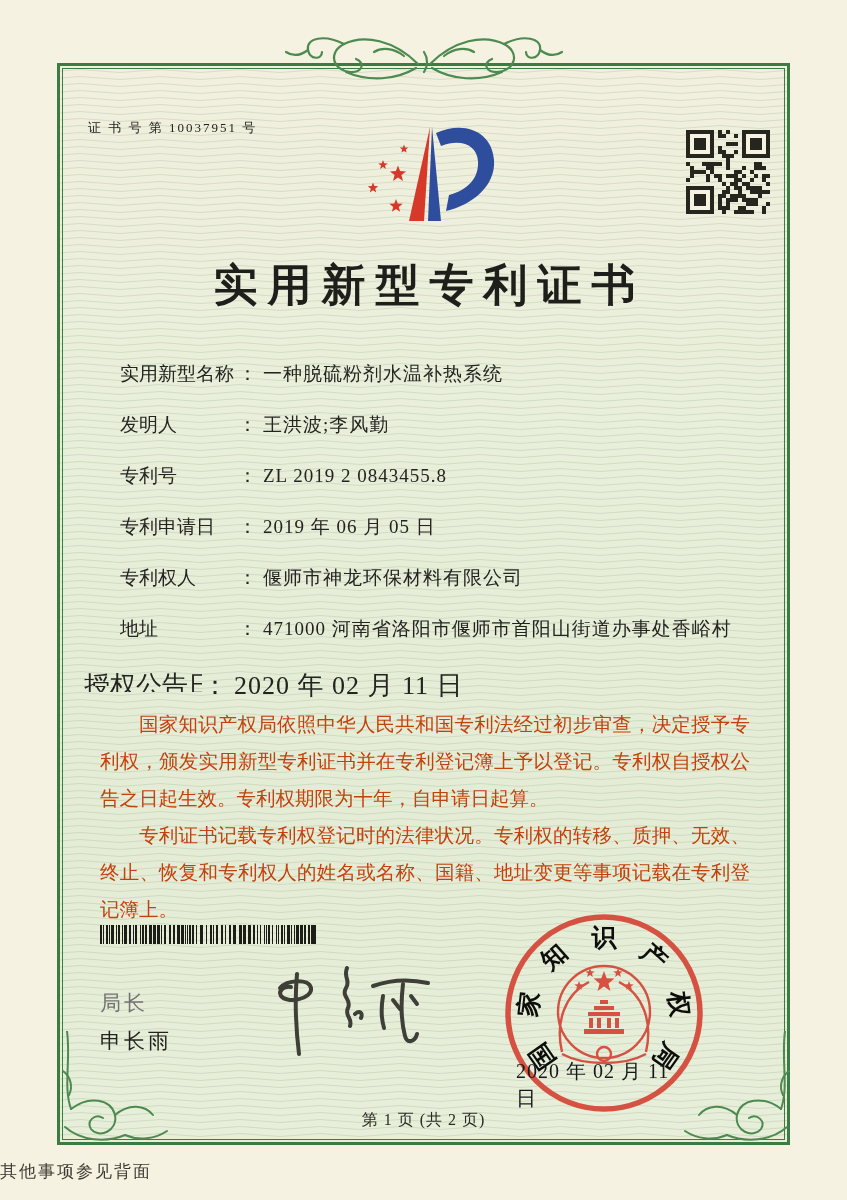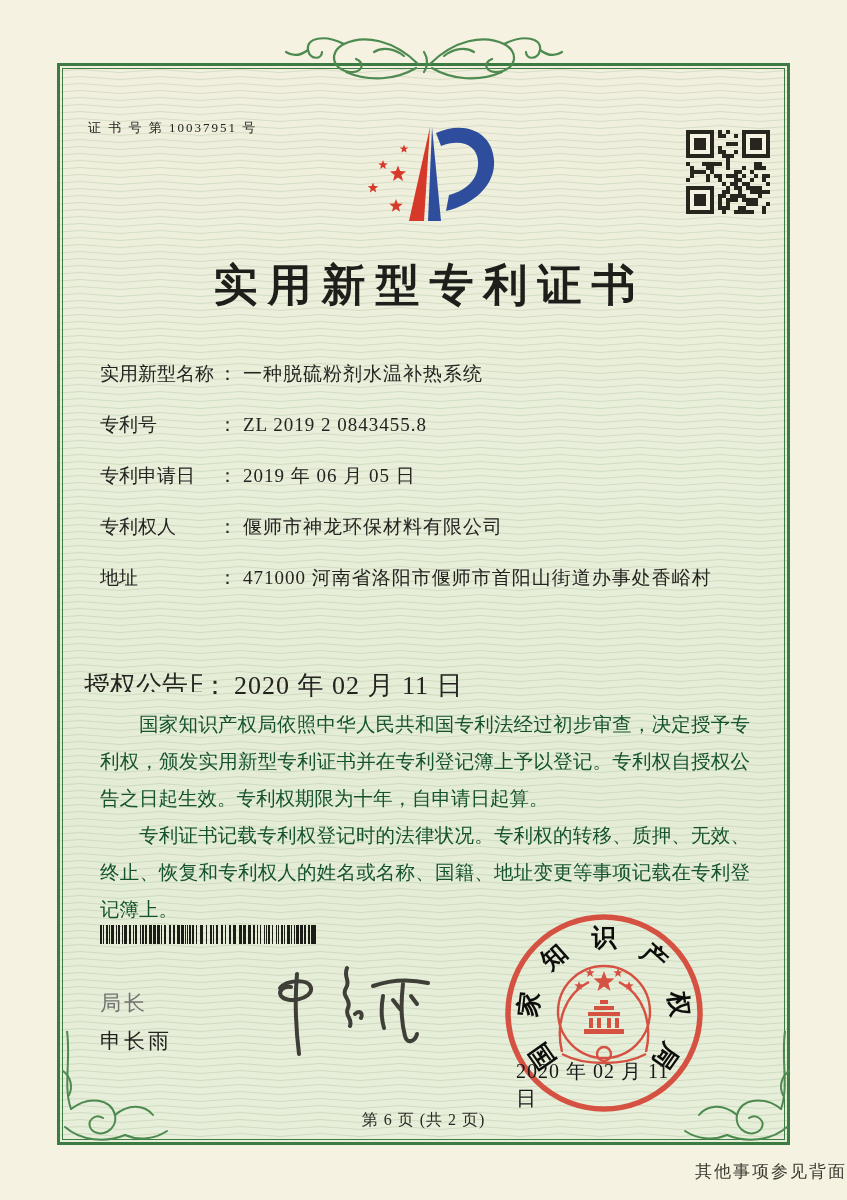--- a/index.html
+++ b/index.html
@@ -28,44 +28,44 @@
   
   .cert-no{position:absolute;left:88px;top:119px;font-size:13px;letter-spacing:2px;z-index:2;color:#232320;}
   .logo{position:absolute;left:340px;top:112px;z-index:2;}
   .qr{position:absolute;left:686px;top:130px;z-index:2;}
   .title{
     position:absolute;left:0;top:250px;width:100%;margin:6px;
     text-align:center;font-size:44px;font-weight:700;color:#1e1e1b;
     letter-spacing:10px;z-index:2;
   }
   .fields{position:absolute;left:100px;top:362px;width:650px;z-index:2;font-size:19px;}
-  .row{height:24px;line-height:24px;margin-bottom:27px;white-space:nowrap;}
+  .row{height:24px;line-height:24px;margin-bottom:27px;white-space:nowrap;margin-left:20px;}
   .flabel{
     display:inline-block;width:118px;height:24px;overflow:hidden;
     text-align:justify;text-align-last:justify;vertical-align:top;color:#232320;
   }
   .flabel::after{content:'';display:inline-block;width:100%;}
   .colon{display:inline-block;margin-right:6px;color:#232320;}
   .fvalue{letter-spacing:1px;color:#232320;}
   .grant-row{position:absolute;left:84px;top:668px;width:680px;z-index:2;font-size:26px;white-space:nowrap;}
   .grant-col2{position:absolute;left:328px;top:0;}
   .body-text{
     position:absolute;left:100px;top:706px;width:650px;z-index:2;
-    font-size:19.5px;line-height:37px;text-align:justify;color:#14532d;
+    font-size:19.5px;line-height:37px;text-align:justify;color:#c2410c;
   }
   .body-text p{margin:0;text-indent:2em;}
   .barcode{position:absolute;left:100px;top:925px;z-index:2;}
   .sig-title{position:absolute;left:100px;top:989px;font-size:21px;letter-spacing:3px;z-index:2;color:#737373;}
   .sig-name{position:absolute;left:100px;top:1027px;font-size:21px;letter-spacing:3px;z-index:2;color:#232320;text-align:center;}
   .signature{position:absolute;left:225px;top:966px;z-index:2;}
   .seal{position:absolute;left:499px;top:908px;z-index:3;opacity:.94;}
   .seal-ch{font-size:25px;font-weight:bold;text-anchor:middle;dominant-baseline:middle;font-family:"Liberation Serif",serif;}
   .seal-date{position:absolute;left:516px;top:1058px;width:180px;font-size:20px;letter-spacing:1px;color:#17171a;z-index:4;}
   .page-num{position:absolute;left:0;top:1110px;width:100%;text-align:center;font-size:16px;letter-spacing:1px;z-index:2;color:#2a2a25;}
-  .back-note{position:absolute;left:0;top:1160px;width:100%;text-align:right;font-size:17px;letter-spacing:2px;color:#3b3b31;z-index:2;}
+  .back-note{position:absolute;left:0;top:1160px;width:100%;text-align:left;font-size:17px;letter-spacing:2px;color:#3b3b31;z-index:2;}
   .top-ornament{position:absolute;left:282px;top:22px;z-index:2;}
   .corner{position:absolute;z-index:2;}
   .corner-bl{left:61px;bottom:54px;}
   .corner-br{right:56px;bottom:54px;transform:scaleX(-1);}
 </style>
 </head>
 <body>
 
 <div class="page">
 
@@ -412,20 +412,23 @@
       <rect x="8" y="64" width="12" height="12" fill="#26261f"></rect>
     </svg>
 
   <h1 class="title">实用新型专利证书</h1>
 
   <div class="fields">
     <div class="row">
       <span class="flabel">实用新型名称</span><span class="colon">：</span><span class="fvalue">一种脱硫粉剂水温补热系统</span>
     </div>
     <div class="row">
+      <span class="flabel">发明人</span><span class="colon">：</span><span class="fvalue">王洪波;李风勤</span>
+    </div>
+    <div class="row">
       <span class="flabel">专利号</span><span class="colon">：</span><span class="fvalue">ZL 2019 2 0843455.8</span>
     </div>
     <div class="row">
       <span class="flabel">专利申请日</span><span class="colon">：</span><span class="fvalue">2019 年 06 月 05 日</span>
     </div>
     <div class="row">
       <span class="flabel">专利权人</span><span class="colon">：</span><span class="fvalue">偃师市神龙环保材料有限公司</span>
     </div>
     <div class="row">
       <span class="flabel">地址</span><span class="colon">：</span><span class="fvalue">471000 河南省洛阳市偃师市首阳山街道办事处香峪村</span>
@@ -555,16 +558,16 @@
         <text transform="translate(32.5 96.5) rotate(-83.3)" class="seal-ch">家</text>
         <text transform="translate(56.5 50.5) rotate(-41.7)" class="seal-ch">知</text>
         <text transform="translate(105.0 32.0) rotate(0.0)" class="seal-ch">识</text>
         <text transform="translate(153.5 50.5) rotate(41.7)" class="seal-ch">产</text>
         <text transform="translate(177.5 96.5) rotate(83.3)" class="seal-ch">权</text>
         <text transform="translate(164.8 146.9) rotate(125.0)" class="seal-ch">局</text>
       </g>
   </svg>
   <div class="seal-date">2020 年 02 月 11 日</div>
 
-  <div class="page-num">第 6 页 (共 2 页)</div>
+  <div class="page-num">第 1 页 (共 2 页)</div>
   <div class="back-note">其他事项参见背面</div>
 
 </div>
 
 </body></html>

